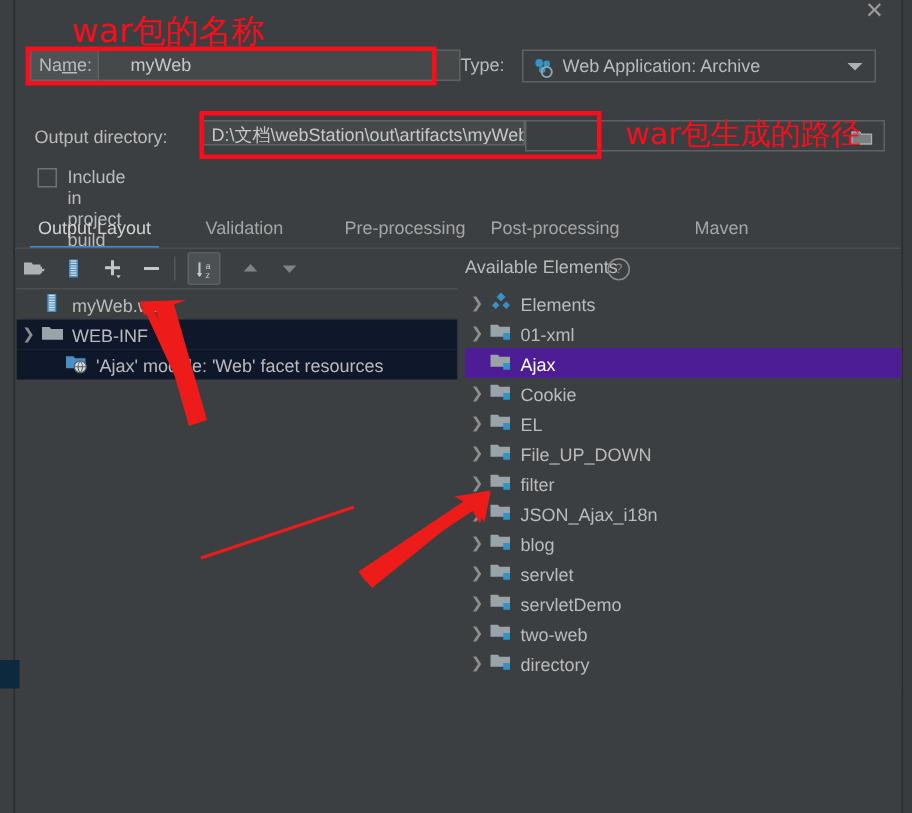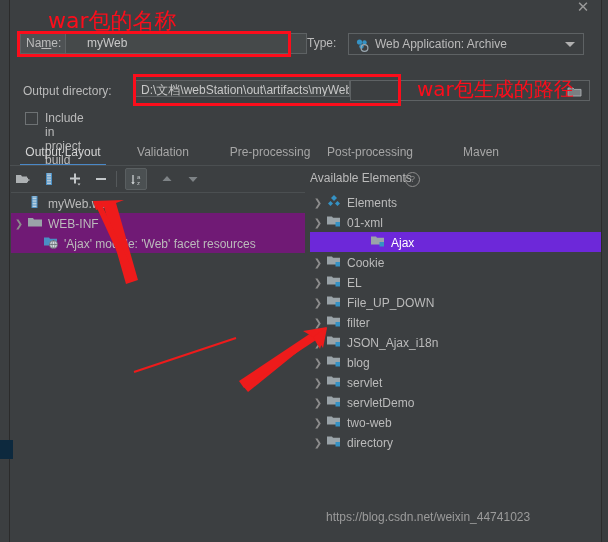--- a/index.html
+++ b/index.html
@@ -269,22 +269,22 @@
   }
 
   .trow {
     position: relative;
     height: 20px;
     line-height: 20px;
     font-size: 12px;
     color: #bbbbbb;
     white-space: nowrap;
   }
-  .trow.sel-dark { background: #701a75; }
-  .trow.sel-blue { background: #6d28d9; color: #ffffff; padding-left: 44px; }
+  .trow.sel-dark { background: #0f172a; }
+  .trow.sel-blue { background: #4c1d95; color: #ffffff; }
 
   .twig {
     display: inline-block;
     width: 16px;
     text-align: center;
     color: #8d8d8d;
     font-size: 10px;
     vertical-align: middle;
   }
   .tspacer { display: inline-block; width: 16px; }
@@ -524,15 +524,14 @@
     <path d="M96,206 L131,282 L137,279 L101,203 Z" fill="#ee1b1b"></path>
 
     <path d="M134,372 L236,338" stroke="#ee1b1b" stroke-width="2" fill="none"></path>
 
     <path d="M243,386 L321,334 L306,332 L327,328 L323,348 L316,337 L248,392 Z" fill="#ee1b1b"></path>
     <path d="M244,388 L322,336 L317,329 L239,381 Z" fill="#ee1b1b"></path>
     <polygon points="327,327 303,331 315,338" fill="#ee1b1b"></polygon>
     <polygon points="327,327 320,349 313,337" fill="#ee1b1b"></polygon>
   </svg>
 
-  <div class="watermark">https://blog.csdn.net/weixin_44741023</div>
 
 </div>
 
 </body></html>

